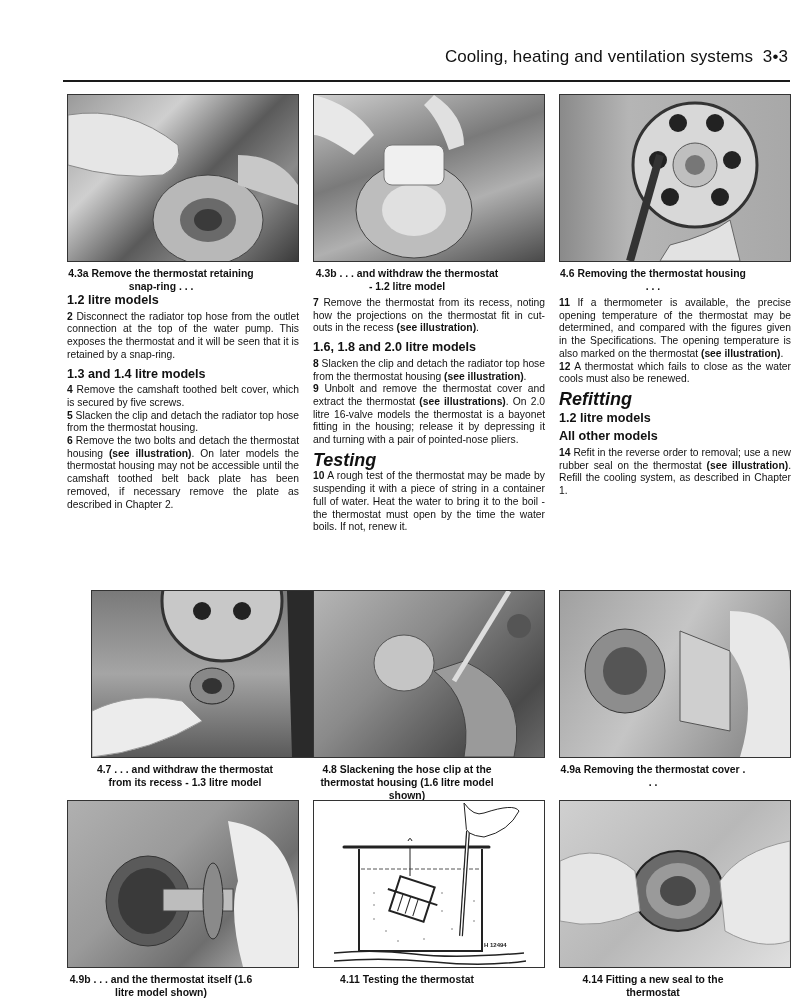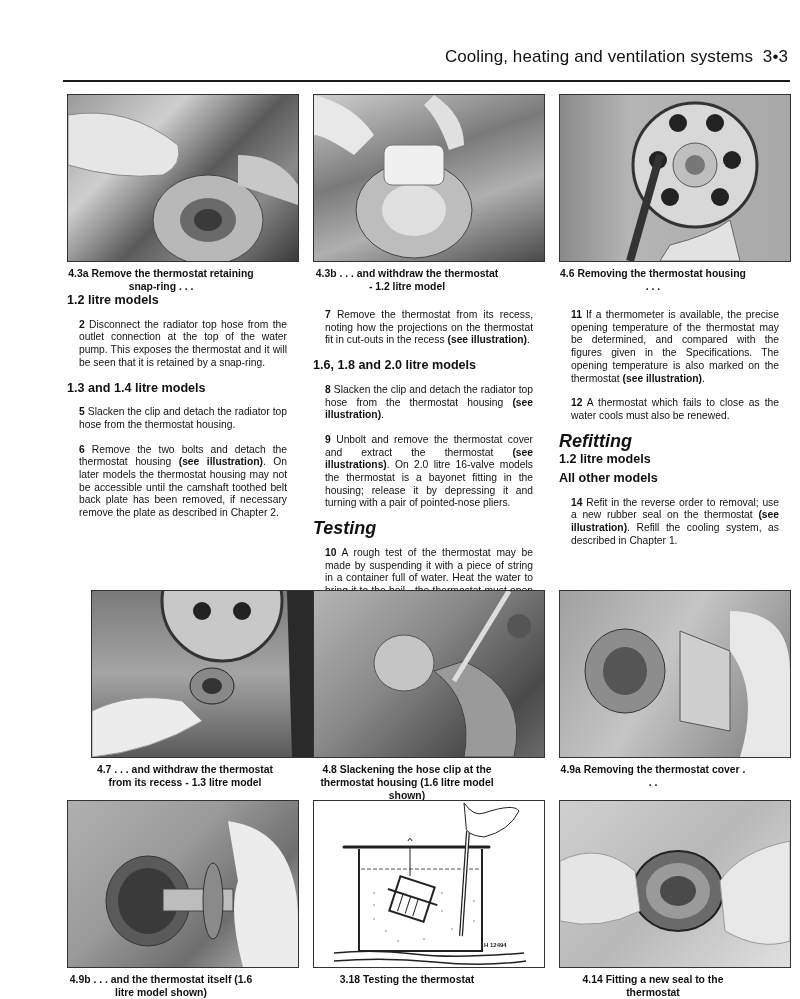--- a/index.html
+++ b/index.html
@@ -23,21 +23,21 @@
     position: relative; overflow: hidden;
   }
   .caption {
     margin-top: 5px; font-size: 10.4px; font-weight: bold; text-align: center;
     line-height: 13px;
   }
   .col {
     position: absolute; width: 232px; font-size: 10.3px; line-height: 12.7px;
     text-align: justify;
   }
-  .col p { margin: 12px; }
+  .col p { margin: 0; }
   .col h3 { margin: 6px 0 4px 0; font-size: 12.6px; font-weight: bold; }
   .col h2 { margin: 7px 0 4px 0; font-size: 18px; font-weight: bold; font-style: italic; }
   .num { font-weight: bold; }
   .ref { font-weight: bold; }
   svg { display: block; }
 </style>
 </head>
 <body>
 
 <div class="running-head">
@@ -87,20 +87,21 @@
       <path d="M170 125 Q150 140 110 150 L100 166 L180 166Z" fill="#e2e2e2" stroke="#666"></path>
     </svg>
   </div>
   <div class="caption">4.6  Removing the thermostat housing . . .</div>
 </div>
 
 <div class="col" style="left:67px; top:294px;">
   <h3 style="margin-top:0;">1.2 litre models</h3>
   <p><span class="num">2</span><span> Disconnect the radiator top hose from the outlet connection at the top of the water pump. This exposes the thermostat and it will be seen that it is retained by a snap-ring.</span></p>
   <h3>1.3 and 1.4 litre models</h3>
+  <p><span class="num">4</span><span> Remove the camshaft toothed belt cover, which is secured by five screws.</span></p>
   <p><span class="num">5</span><span> Slacken the clip and detach the radiator top hose from the thermostat housing.</span></p>
   <p><span class="num">6</span><span> Remove the two bolts and detach the thermostat housing </span><span class="ref">(see illustration)</span><span>. On later models the thermostat housing may not be accessible until the camshaft toothed belt back plate has been removed, if necessary remove the plate as described in Chapter 2.</span></p>
 </div>
 
 <div class="col" style="left:313px; top:297px;">
   <p><span class="num">7</span><span> Remove the thermostat from its recess, noting how the projections on the thermostat fit in cut-outs in the recess </span><span class="ref">(see illustration)</span><span>.</span></p>
   <h3>1.6, 1.8 and 2.0 litre models</h3>
   <p><span class="num">8</span><span> Slacken the clip and detach the radiator top hose from the thermostat housing </span><span class="ref">(see illustration)</span><span>.</span></p>
   <p><span class="num">9</span><span> Unbolt and remove the thermostat cover and extract the thermostat </span><span class="ref">(see illustrations)</span><span>. On 2.0 litre 16-valve models the thermostat is a bayonet fitting in the housing; release it by depressing it and turning with a pair of pointed-nose pliers.</span></p>
   <h2>Testing</h2>
@@ -197,21 +198,21 @@
           <circle cx="110" cy="138" r="0.8"></circle>
           <circle cx="84" cy="140" r="0.8"></circle>
         <circle cx="160" cy="100" r="0.8"></circle>
           <circle cx="160" cy="120" r="0.8"></circle>
       </g>
       <path d="M20 152 Q60 148 100 153 T210 152" fill="none" stroke="#222" stroke-width="1.5"></path>
       <path d="M20 160 Q70 156 120 161 T212 160" fill="none" stroke="#222" stroke-width="1.5"></path>
       <text x="170" y="146" font-size="6" font-family="Liberation Sans, sans-serif" font-weight="bold" fill="#222">H 12494</text>
     </svg>
   </div>
-  <div class="caption">3.18  Testing the thermostat</div>
+  <div class="caption">4.11  Testing the thermostat</div>
 </div>
 
 <div class="fig" style="left:559px; top:800px;">
   <div class="photo" style="background:linear-gradient(135deg,#d0d0d0 0%,#b8b8b8 50%,#e0e0e0 100%);">
     <svg width="230" height="166">
       <ellipse cx="118" cy="90" rx="45" ry="40" fill="#6a6a6a" stroke="#222" stroke-width="2"></ellipse>
       <ellipse cx="118" cy="90" rx="32" ry="28" fill="#9a9a9a"></ellipse>
       <ellipse cx="118" cy="90" rx="18" ry="15" fill="#4a4a4a"></ellipse>
       <path d="M0 60 Q40 40 75 70 L80 110 Q40 130 0 120Z" fill="#e5e5e5" stroke="#999"></path>
       <path d="M230 40 Q180 50 160 80 L165 130 Q200 150 230 140Z" fill="#e8e8e8" stroke="#999"></path>

